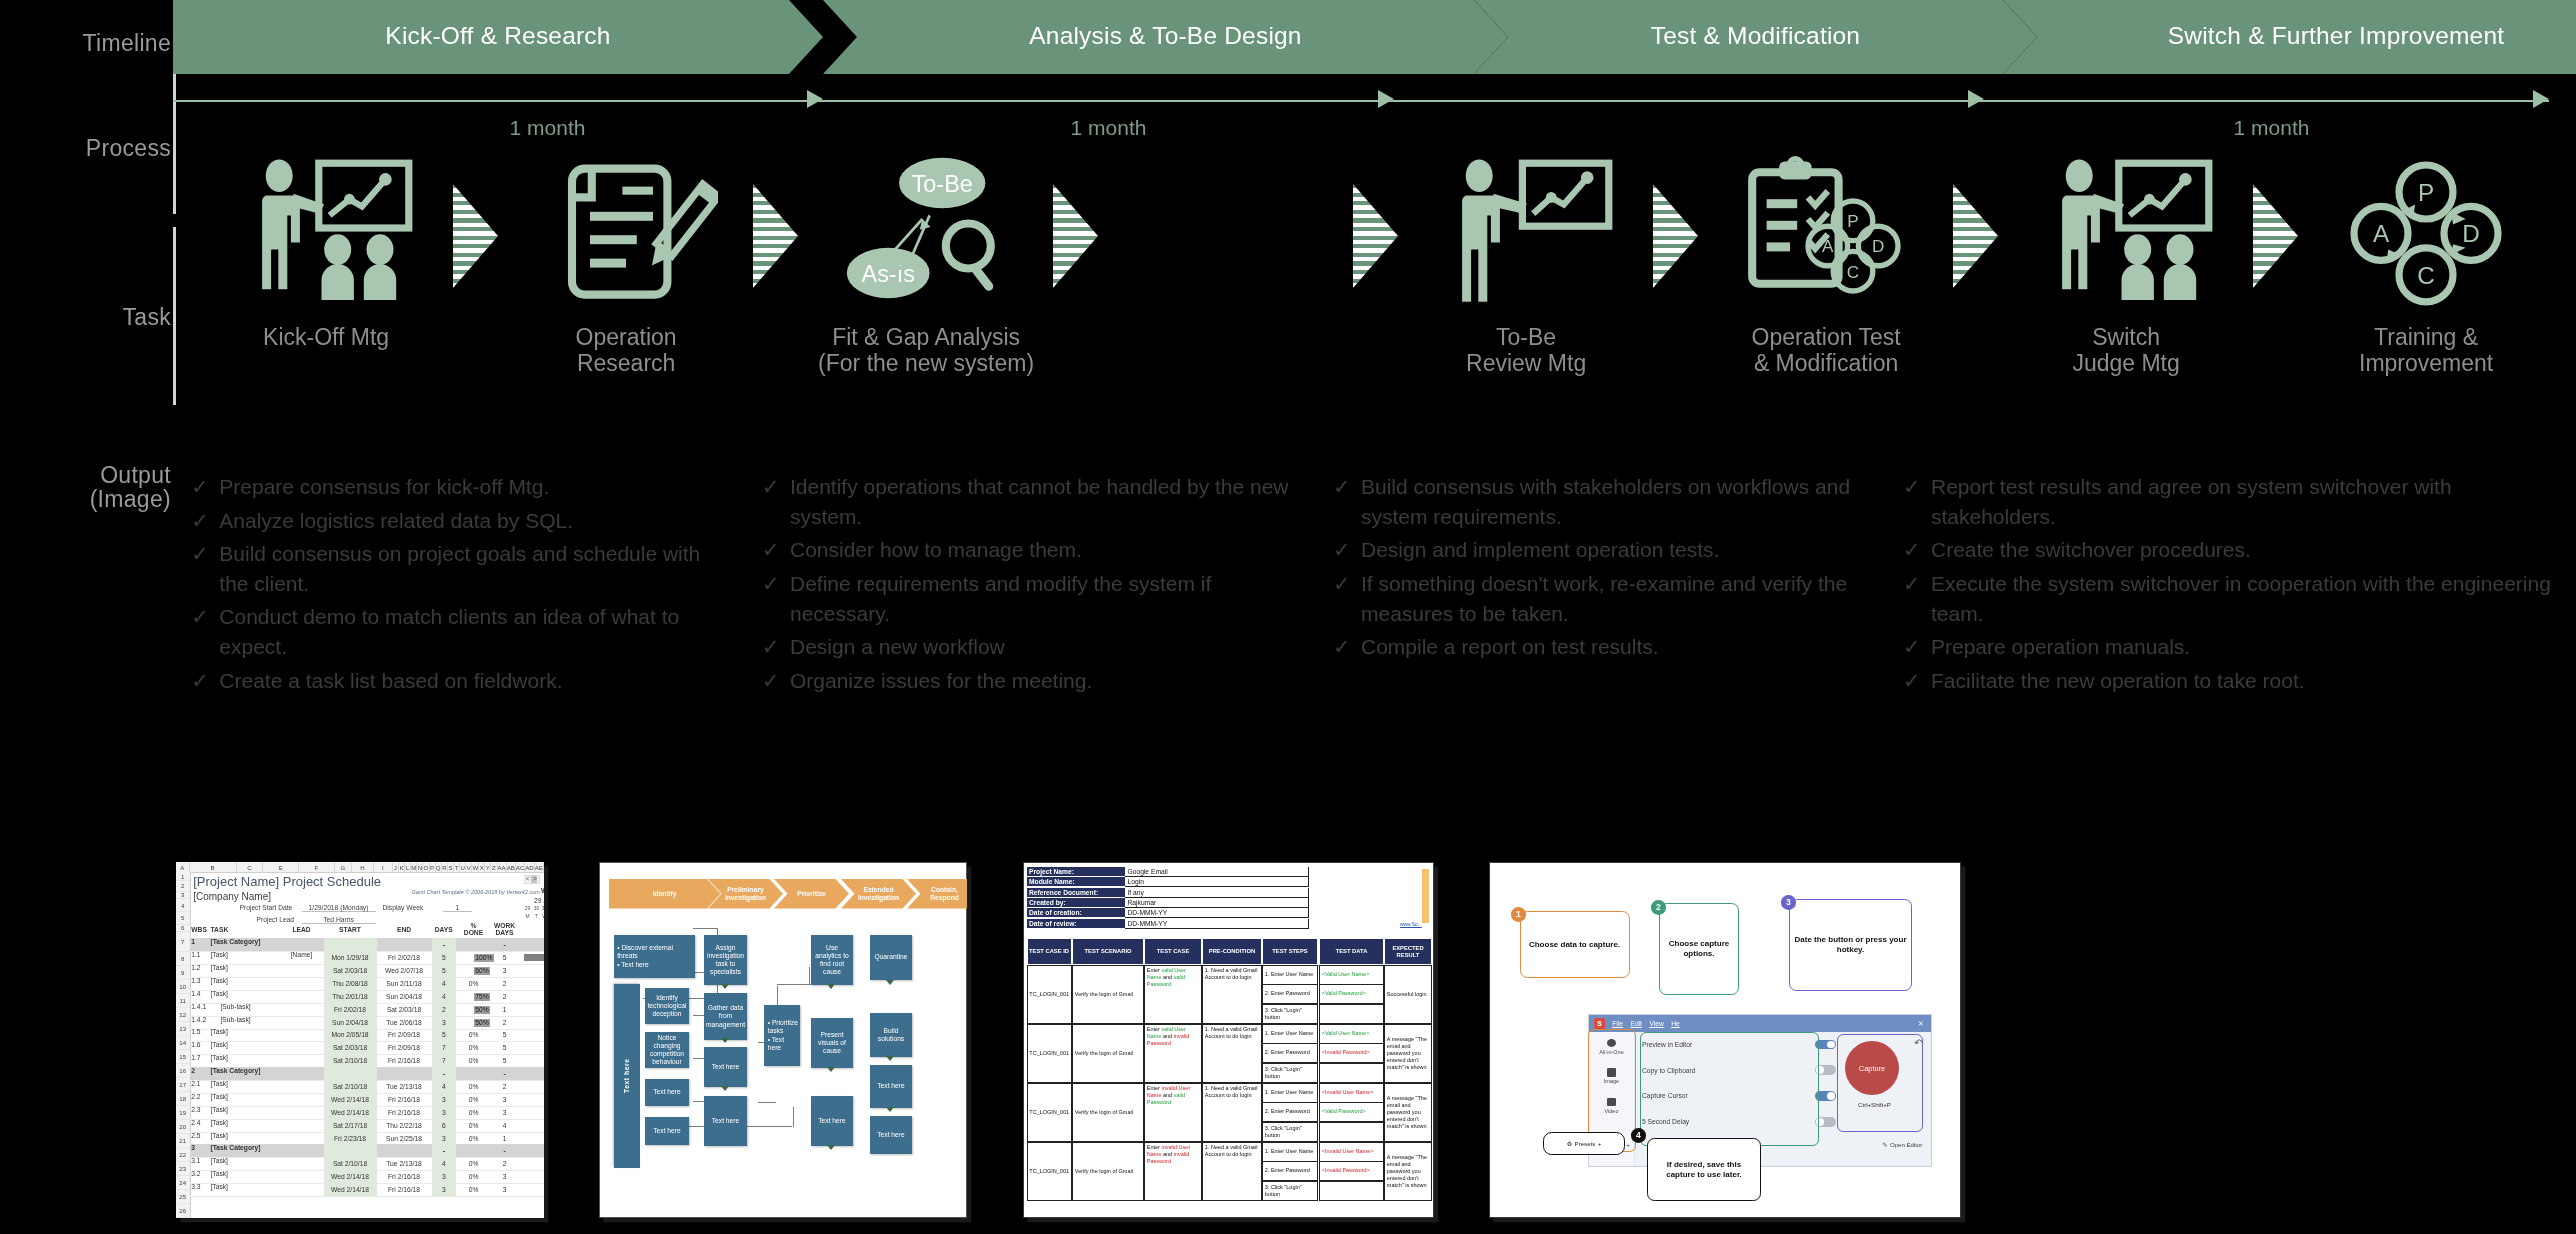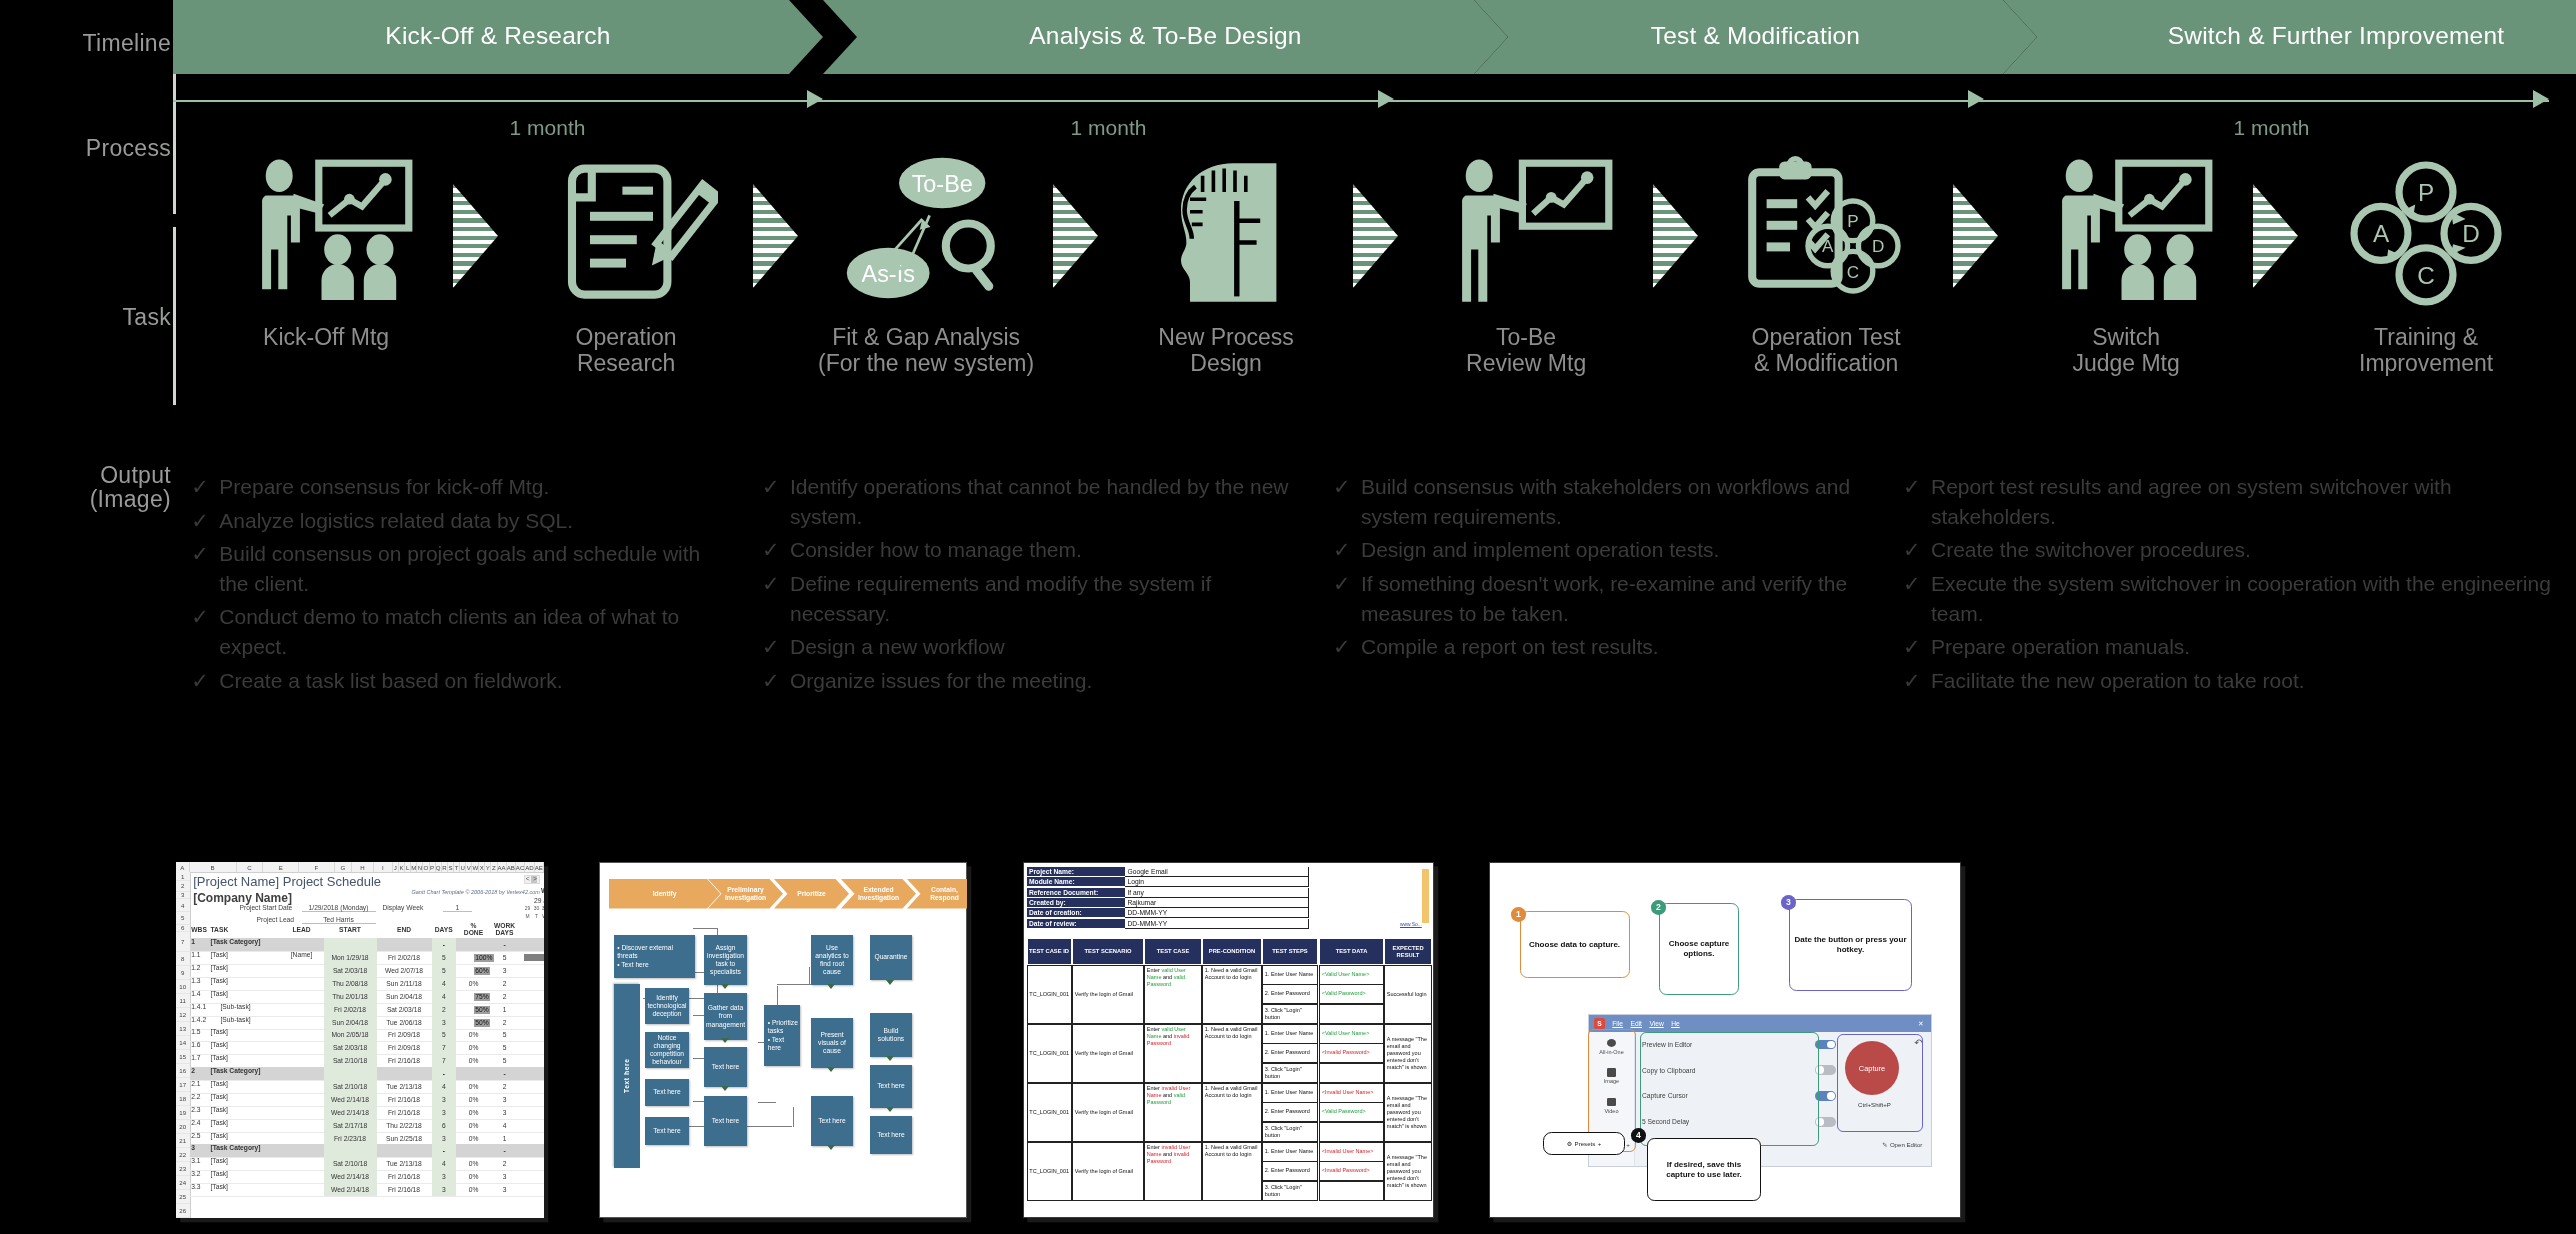--- a/index.html
+++ b/index.html
@@ -61,21 +61,21 @@
   .xl{position:absolute;inset:0;background:#fff;font-family:"Liberation Sans",sans-serif;}
   .xl-colhdr{display:flex;height:10.4px;background:#f2f2f2;border-bottom:0.6px solid #cfcfcf;
              font-size:6.1px;color:#444;}
   .xl-colhdr div{border-right:0.6px solid #d8d8d8;display:flex;align-items:center;justify-content:center;}
   .xl-rowhdr{position:absolute;left:0;top:10.4px;width:13.5px;bottom:0;background:#f2f2f2;
              border-right:0.6px solid #cfcfcf;font-size:6.1px;color:#444;}
   .xl-rowhdr div{height:13px;display:flex;align-items:center;justify-content:center;
                  border-bottom:0.6px solid #e6e6e6;}
   .xl-body{position:absolute;left:13.5px;right:0;top:10.4px;bottom:0;}
   .xl-title{position:absolute;left:3.7px;top:1.8px;font-size:13px;color:#44546a;white-space:nowrap;}
-  .xl-sub{position:absolute;left:3.7px;top:18.4px;font-size:12px;color:#404040;font-weight:bold;}
+  .xl-sub{position:absolute;left:3.7px;top:18.4px;font-size:10px;color:#404040;}
   .xl-meta{position:absolute;font-size:6.7px;color:#404040;white-space:nowrap;}
   .xl-metaval{position:absolute;font-size:6.7px;color:#404040;white-space:nowrap;
               border-bottom:0.6px solid #bdbdbd;text-align:center;}
   .xl-credit{position:absolute;font-size:5.5px;color:#5b6f8a;font-style:italic;white-space:nowrap;}
   .xl-hdrrow{position:absolute;left:0;right:0;height:18.4px;font-size:6.7px;font-weight:bold;
              color:#333;border-bottom:1.2px solid #888;}
   .xl-hdrrow span{position:absolute;text-align:center;line-height:1.05;}
   .xl-tr{position:absolute;left:0;right:0;height:13px;font-size:6.7px;color:#333;
          border-bottom:0.6px solid #eaeaea;}
   .xl-tr.cat{background:#d4d4d4;font-weight:bold;}
@@ -249,36 +249,20 @@
       <path d="M84 112 L104 66" stroke="#a8c6b0" stroke-width="3" fill="none"></path>
       <path d="M66 116 l-4 12 13 -2z" fill="#a8c6b0"></path>
       <circle cx="147" cy="100" r="25" fill="none" stroke="#a8c6b0" stroke-width="9"></circle>
       <rect x="158" y="120" width="10" height="32" rx="5" transform="rotate(-38 163 136)" fill="#a8c6b0"></rect>
     </svg></div>
                <div class="plabel">
                  Fit &amp; Gap Analysis<br>(For the new system)
                </div>
              </div>
     <div class="sep" style="left:877px;"></div>
-    <div class="pcell" style="left:958px;">
-               <div class="picon"><svg viewBox="0 0 200 170" width="184" height="153">
-      <path d="M108 8c-34 0-58 22-58 52 0 16 6 24 6 36 0 8-6 12-6 20 0 10 10 14 10 24v22h96V8z" fill="#a8c6b0"></path>
-      <path d="M66 34c-8 6-12 16-12 26 0 14 8 20 8 32" fill="none" stroke="#000" stroke-width="5"></path>
-      <g stroke="#000" stroke-width="4" fill="none">
-        <path d="M74 22v18M86 16v24M98 14v26M110 16v24M122 22v18"></path>
-        <path d="M60 48h18M60 62h14M62 76h12"></path>
-      </g>
-      <rect x="100" y="56" width="10" height="100" fill="#000" opacity=".0"></rect>
-      <path d="M112 50v106" stroke="#000" stroke-width="6" fill="none"></path>
-      <path d="M112 72h26M112 96h22" stroke="#000" stroke-width="5" fill="none"></path>
-    </svg></div>
-               <div class="plabel">
-                 New Process<br>Design
-               </div>
-             </div>
     <div class="sep" style="left:1177px;"></div>
     <div class="pcell" style="left:1258px;">
                <div class="picon"><svg viewBox="0 0 200 170" width="184" height="153">
       <rect x="96" y="8" width="96" height="70" fill="none" stroke="#a8c6b0" stroke-width="8"></rect>
       <polyline points="108,64 128,46 142,54 168,24" fill="none" stroke="#a8c6b0" stroke-width="7"></polyline>
       <circle cx="128" cy="46" r="6" fill="#a8c6b0"></circle>
           <circle cx="168" cy="24" r="7" fill="#a8c6b0"></circle>
       <ellipse cx="48" cy="22" rx="15" ry="18" fill="#a8c6b0"></ellipse>
       <path d="M33 44h30a8 8 0 0 1 8 8v44h-10V66h-4v96h-10V104h-8v58H29V52a8 8 0 0 1 4-8z" fill="#a8c6b0"></path>
       <path d="M62 56l34 8 5-11-37-11z" fill="#a8c6b0"></path>

